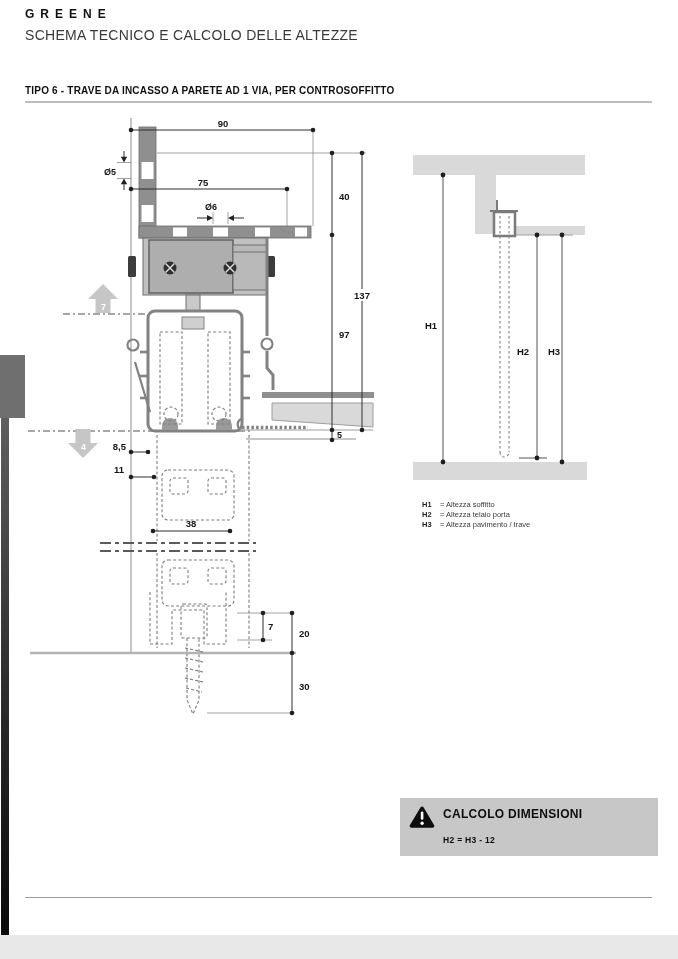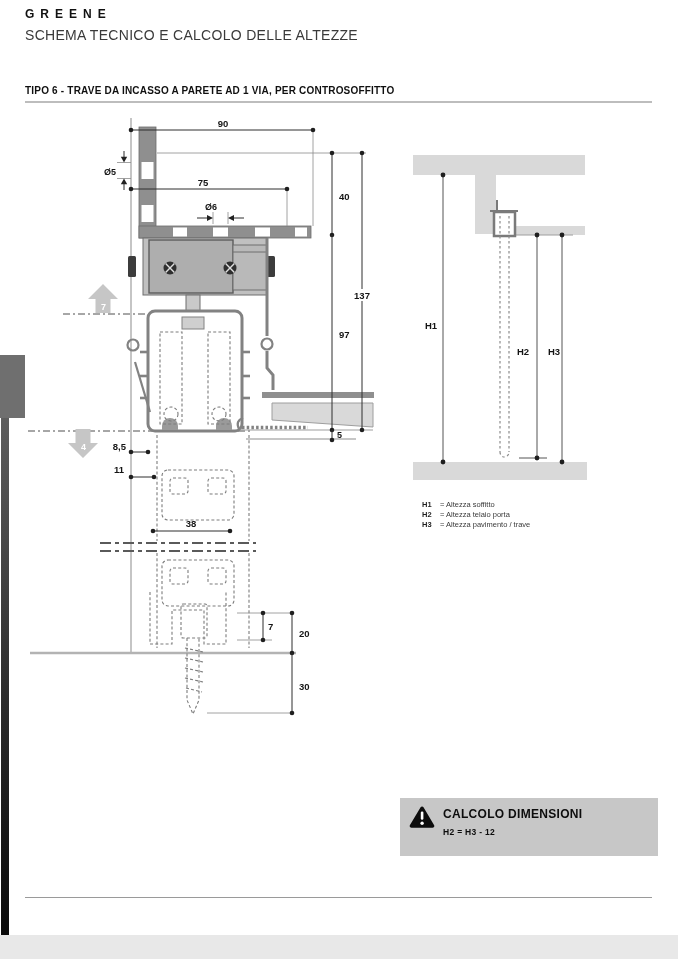--- a/index.html
+++ b/index.html
@@ -8,21 +8,21 @@
   .brand{left:25px;top:7px;font-size:12px;font-weight:bold;letter-spacing:6px;color:#111;}
   .subtitle{left:25px;top:27px;font-size:14px;color:#3a3a3a;letter-spacing:.3px;}
   .intro{left:25px;top:52px;font-size:8.5px;color:#3a3a3a;}
   .sectionTitle{left:25px;top:85px;font-size:10px;font-weight:bold;color:#101010;letter-spacing:.2px;}
   .sectionRule{left:25px;top:101px;width:627px;height:2px;background:#bdbdbd;}
   .tabWide{left:0;top:355px;width:25px;height:63px;background:#6f6f6f;}
   .tabBar{left:1px;top:418px;width:8px;height:517px;background:linear-gradient(180deg,#5e5e5e 0%,#2b2b2b 55%,#0a0a0a 100%);}
   .calcBox{left:400px;top:798px;width:258px;height:58px;background:#c7c7c7;}
   .calcIcon{position:absolute;left:9px;top:7px;width:26px;height:24px;}
   .calcTitle{position:absolute;left:43px;top:9px;font-size:12px;font-weight:bold;color:#0d0d0d;letter-spacing:.3px;}
-  .calcFormula{position:absolute;left:43px;top:29px;font-size:8.5px;font-weight:bold;color:#0d0d0d;letter-spacing:.3px;}
+  .calcFormula{position:absolute;left:43px;top:37px;font-size:8.5px;font-weight:bold;color:#0d0d0d;letter-spacing:.3px;}
   .footRule{left:25px;top:897px;width:627px;height:1px;background:#9a9a9a;}
   .footPage{left:25px;top:936px;font-size:14px;color:#222;}
   .footDate{right:26px;top:938px;font-size:7.5px;color:#222;position:absolute;}
   .drawingSvg{position:absolute;left:0;top:105px;}
 
   
   svg text{font-family:"Liberation Sans",sans-serif;}
   .thin{stroke:#9e9e9e;stroke-width:1.2;}
   .dashdot{stroke:#4f4f4f;stroke-width:1;stroke-dasharray:7,3,2,3;fill:none;}
   .break{stroke:#5a5a5a;stroke-width:2;stroke-dasharray:11,4,4,4;}

